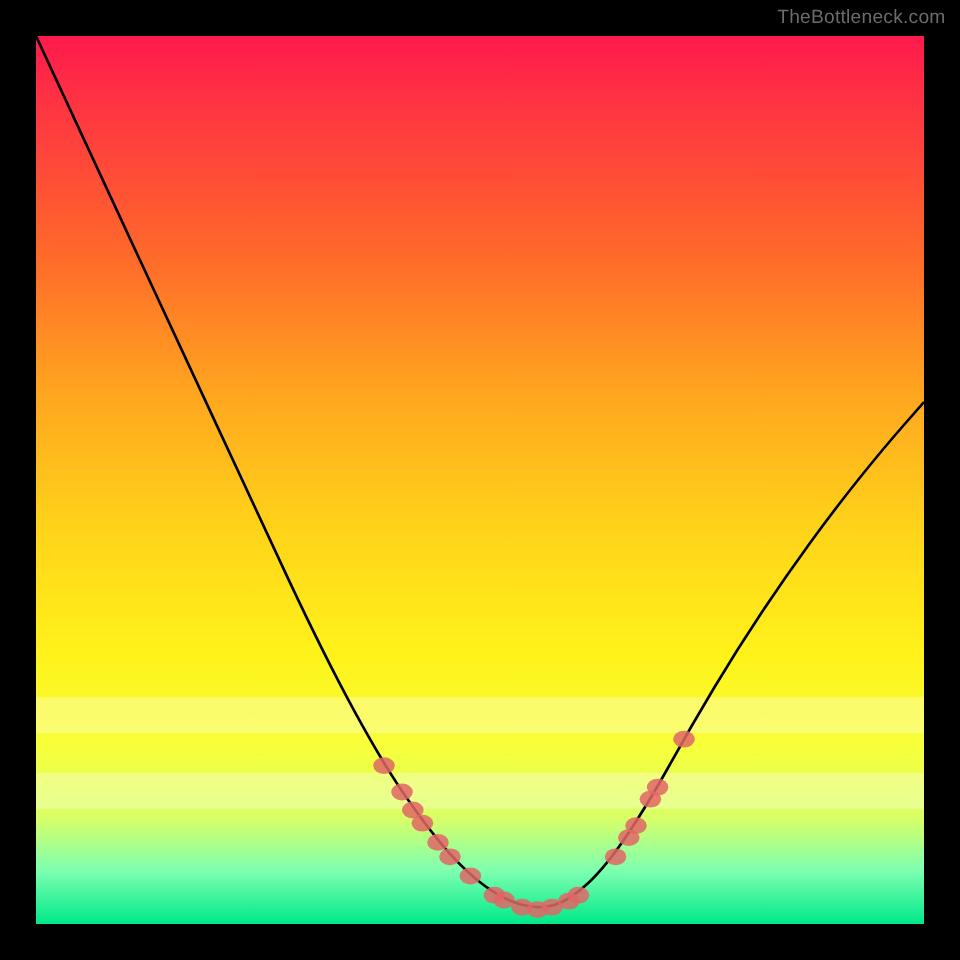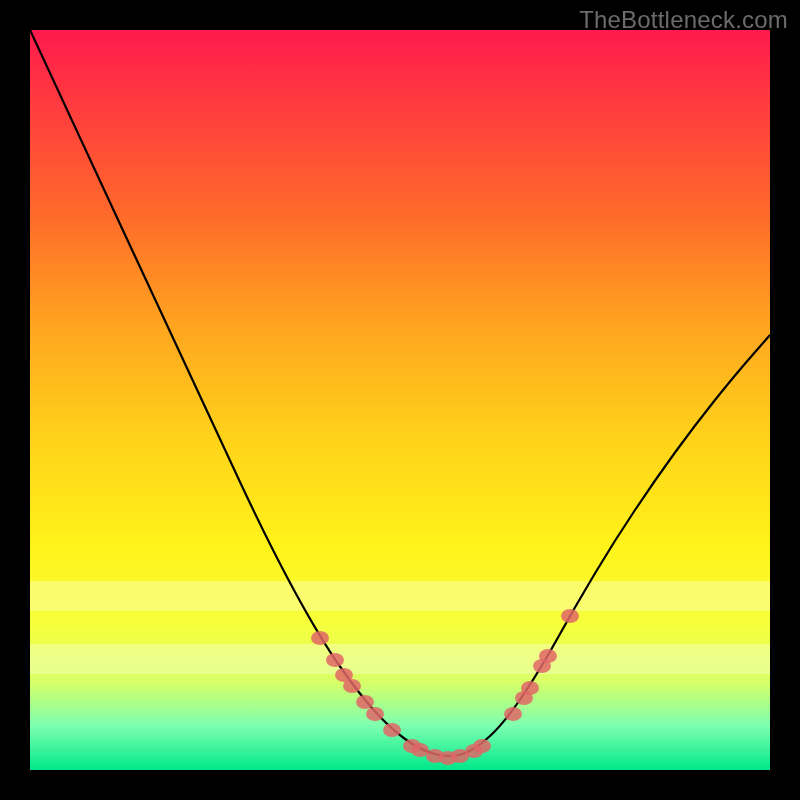--- a/index.html
+++ b/index.html
@@ -47,21 +47,21 @@
   }
   .dot {
     fill: #e06666;
     fill-opacity: 0.85;
   }
   .watermark {
     position: absolute;
     top: 6px;
     right: 12px;
     color: #6b6b6b;
-    font-size: 24px;
+    font-size: 16px;
     font-weight: 500;
     letter-spacing: 0.2px;
     user-select: none;
   }
 </style>
 </head>
 <body>
 
 <div class="watermark">TheBottleneck.com</div>
 

